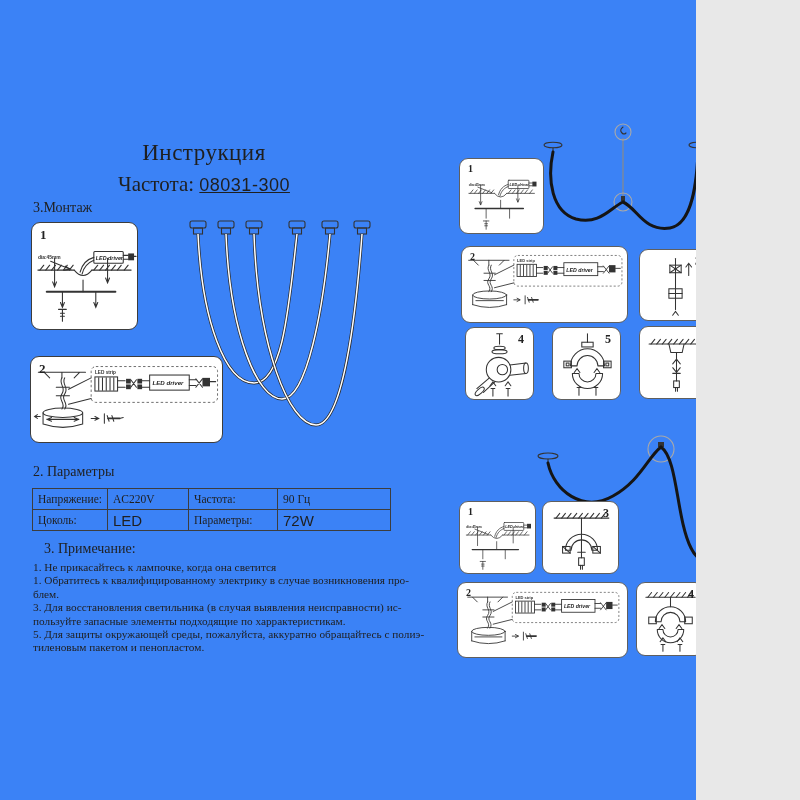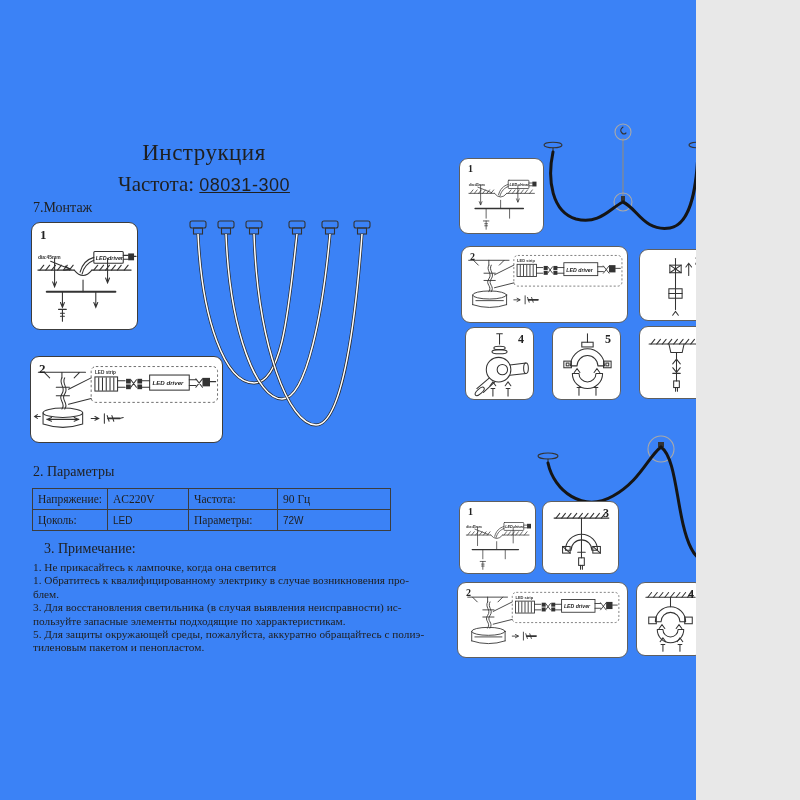--- a/index.html
+++ b/index.html
@@ -11,21 +11,21 @@
   .model-num{font-family:"Liberation Sans",sans-serif;font-size:18px;letter-spacing:.5px;text-decoration:underline;}
   .h-sec{font-size:14px;}
   .panel{position:absolute;border:1.4px solid #5f5f5f;border-radius:9px;background:#fff;box-sizing:border-box;}
   .panel-dark{border-color:#3c3c3c;border-width:1.6px;}
   .pnum{position:absolute;font-weight:bold;font-size:12px;color:#222;line-height:1;}
   .pnum-tl{top:5px;left:8px;}
   .pnum-tr{top:5px;right:9px;}
   .pnum-big{font-size:13px;}
   table.params{border-collapse:collapse;font-size:11.5px;padding-left:13px;}
   table.params td{border:1.4px solid #3d3d3d;height:20px;padding:0 5px;vertical-align:middle;}
-  td.v{font-family:"Liberation Sans",sans-serif;font-size:10px;}
+  td.v{font-family:"Liberation Sans",sans-serif;font-size:15px;}
   .note-line{font-size:11.3px;line-height:13.4px;white-space:nowrap;}
   svg{display:block;}
   .ln{stroke:#333;fill:none;stroke-width:1.1;stroke-linecap:round;}
   .ln2{stroke:#333;fill:none;stroke-width:2;stroke-linecap:round;}
   .fl{fill:#333;stroke:none;}
   .cable{stroke:#151515;stroke-width:3;fill:none;stroke-linecap:round;}
   .cable-out{stroke:#2c2c2c;stroke-width:3;fill:none;}
   .cable-in{stroke:#ffffff;stroke-width:1.5;fill:none;}
   .ring{stroke:#a9a9a9;fill:none;stroke-width:1.1;}
   .susp{stroke:#8a8a8a;fill:none;stroke-width:1.2;}
@@ -36,21 +36,21 @@
 </head>
 <body>
 
 <div class="sheet">
 
   <div class="abs title">Инструкция</div>
   <div class="abs model-line">
     <span>Частота:</span>
     <span class="model-num">08031-300</span>
   </div>
-  <div class="abs h-sec" style="left:33px;top:200px;">7.Монтаж</div>
+  <div class="abs h-sec" style="left:33px;top:200px;">3.Монтаж</div>
 
   <div class="panel panel-dark" style="left:31px;top:222px;width:107px;height:108px;">
     <div class="pnum pnum-tl pnum-big">1</div>
     <svg viewBox="0 0 106 100" style="width:104px;height:100px;margin:3px 0 0 1px;">
       <path class="ln" d="M5,44 H42 M60,44 H100"></path>
       <path class="ln" d="M7,44 l4,-5 M13,44 l4,-5 M19,44 l4,-5 M25,44 l4,-5 M31,44 l4,-5 M37,44 l4,-5 M62,44 l4,-5 M68,44 l4,-5 M74,44 l4,-5 M80,44 l4,-5 M86,44 l4,-5 M93,44 l4,-5"></path>
       <path class="ln" d="M42,44 Q51,55 60,44 M51,54 V66"></path>
       <path class="ln" d="M22,32 V60 M20,56 l2,5 l2,-5 M76,32 V56 M74,52 l2,5 l2,-5"></path>
       <path class="ln" d="M48,46 C50,38 55,33 62,31 M50,48 C52,40 57,36 62,34"></path>
       <rect class="ln" x="62" y="25" width="30" height="12" rx="1"></rect>

